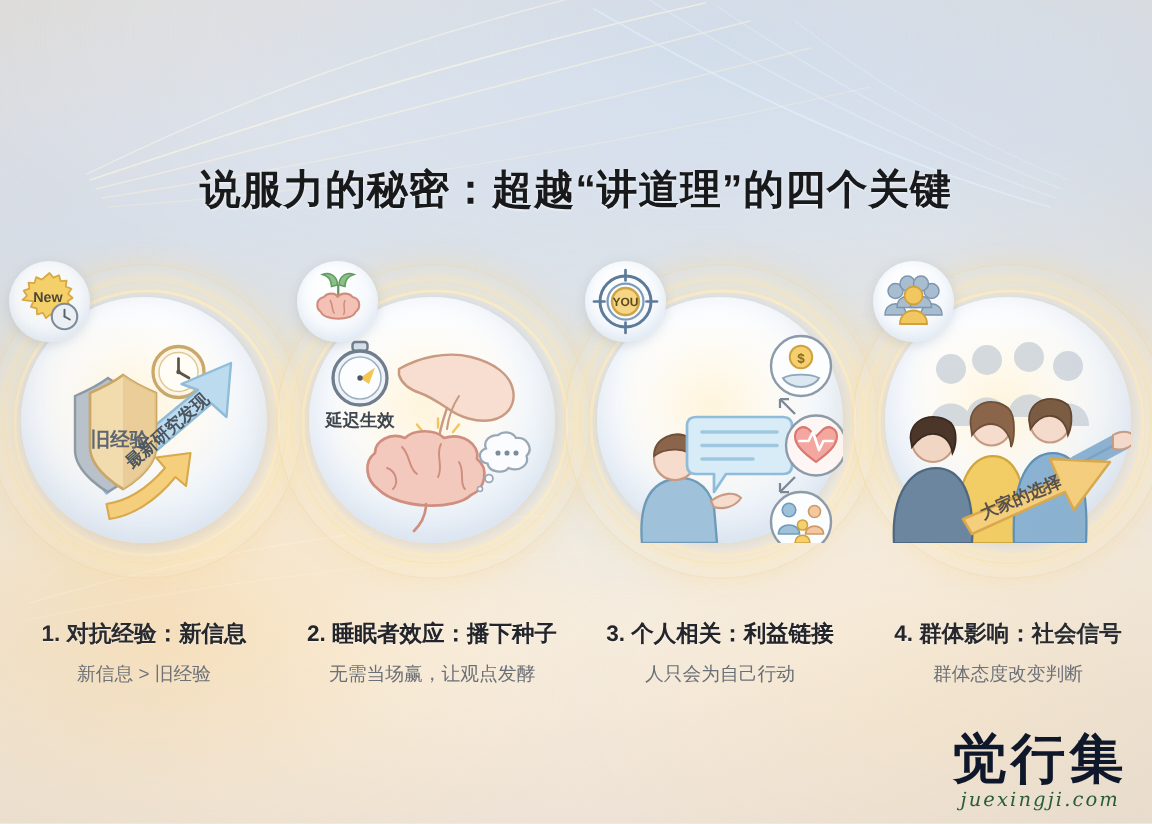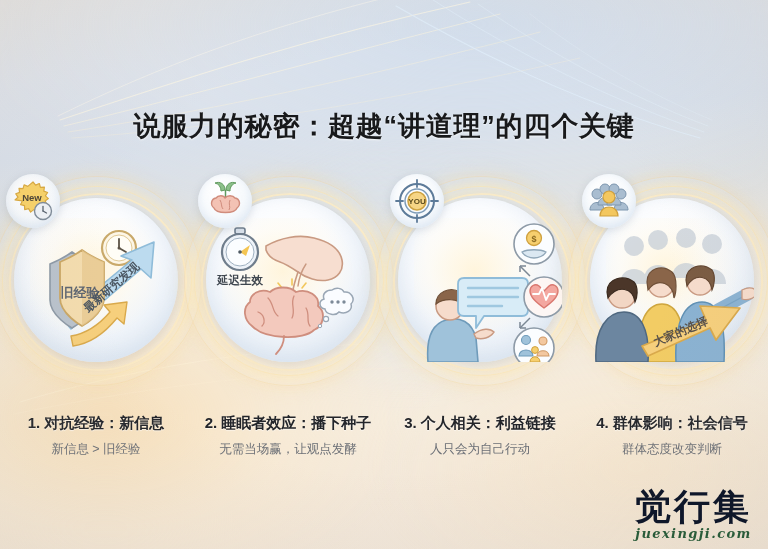--- a/index.html
+++ b/index.html
@@ -75,21 +75,21 @@
   .captions{position:absolute;left:0;top:412px;width:768px;display:flex;}
   .cap{flex:1 1 0;text-align:center;padding:0 4px;}
   .cap .h{font-size:15px;font-weight:bold;color:#23252a;line-height:22px;
     text-shadow:0 1px 1px rgba(255,255,255,.6);}
   .cap .s{font-size:12.5px;color:#6b6f76;line-height:20px;margin-top:5px;}
 
   
   .logo{position:absolute;right:16px;bottom:8px;text-align:center;}
   .logo .cn{font-size:36px;font-weight:bold;color:#0f172a;letter-spacing:3px;
     font-family:"DejaVu Serif","Liberation Serif",serif;line-height:38px;}
-  .logo .en{font-size:13px;font-style:italic;font-weight:bold;color:#2a5c3a;
+  .logo .en{font-size:13px;font-style:italic;font-weight:normal;color:#2a5c3a;
     letter-spacing:1.4px;font-family:"DejaVu Serif","Liberation Serif",serif;margin-top:1px;}
 </style>
 </head>
 <body>
 
 <div id="stage">
 
   <div class="bg-base"></div>
   <div class="bg-cool-t"></div>
   <div class="bg-cool-c"></div>

